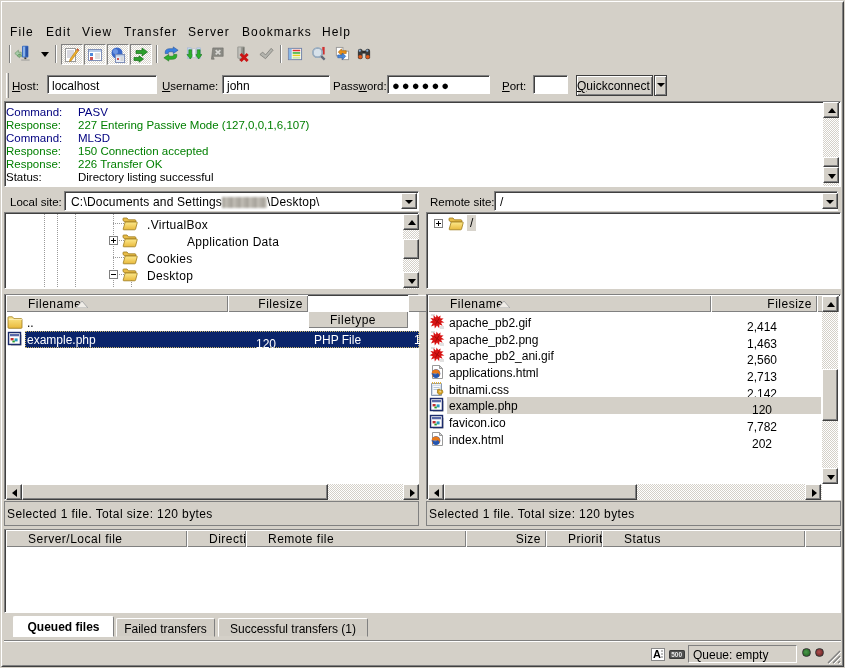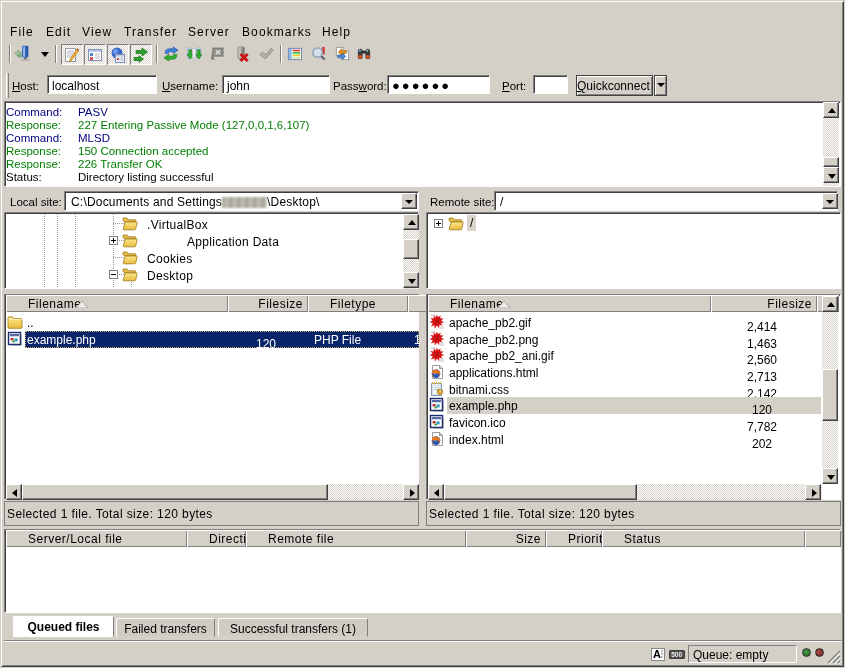--- a/index.html
+++ b/index.html
@@ -366,21 +366,21 @@
       </svg>
     <span class="abs" style="left:40px;top:2px;background:#d8d4cc;padding:1px 3px;">/</span>
   </div>
 
   <div id="llist" class="white-panel" style="left:4px;top:294px;width:415px;height:206px;">
     <div class="hdrcell" style="left:1px;width:222px;">Filename</div>
     <svg class="abs" style="left:71px;top:6px;" width="12" height="7">
         <path d="M6 0 L12 7 L0 7 Z" fill="#f0ede8" stroke="#aaa" stroke-width="1"></path>
       </svg>
     <div class="hdrcell hdrR" style="left:223px;width:80px;">Filesize</div>
-    <div class="hdrcell" style="left:303px;width:100px;">Filetype</div>
+    <div class="hdrcell" style="left:303px;width:100px;margin-top:16px;">Filetype</div>
     <div class="hdrcell" style="left:403px;width:11px;">L</div>
     <div class="row" style="left:1px;top:19px;width:413px;">
       <svg class="icon16">
           <use href="#folderc"></use>
         </svg>
       <span class="fname">..</span>
     </div>
     <div class="row" style="left:1px;top:36px;width:413px;color:#fff;">
       <div style="position:absolute;left:19px;top:0;right:0;bottom:0;background:#0a246a;outline:1px dotted #c8b468;outline-offset:-1px;"></div>
       <svg class="icon16">

